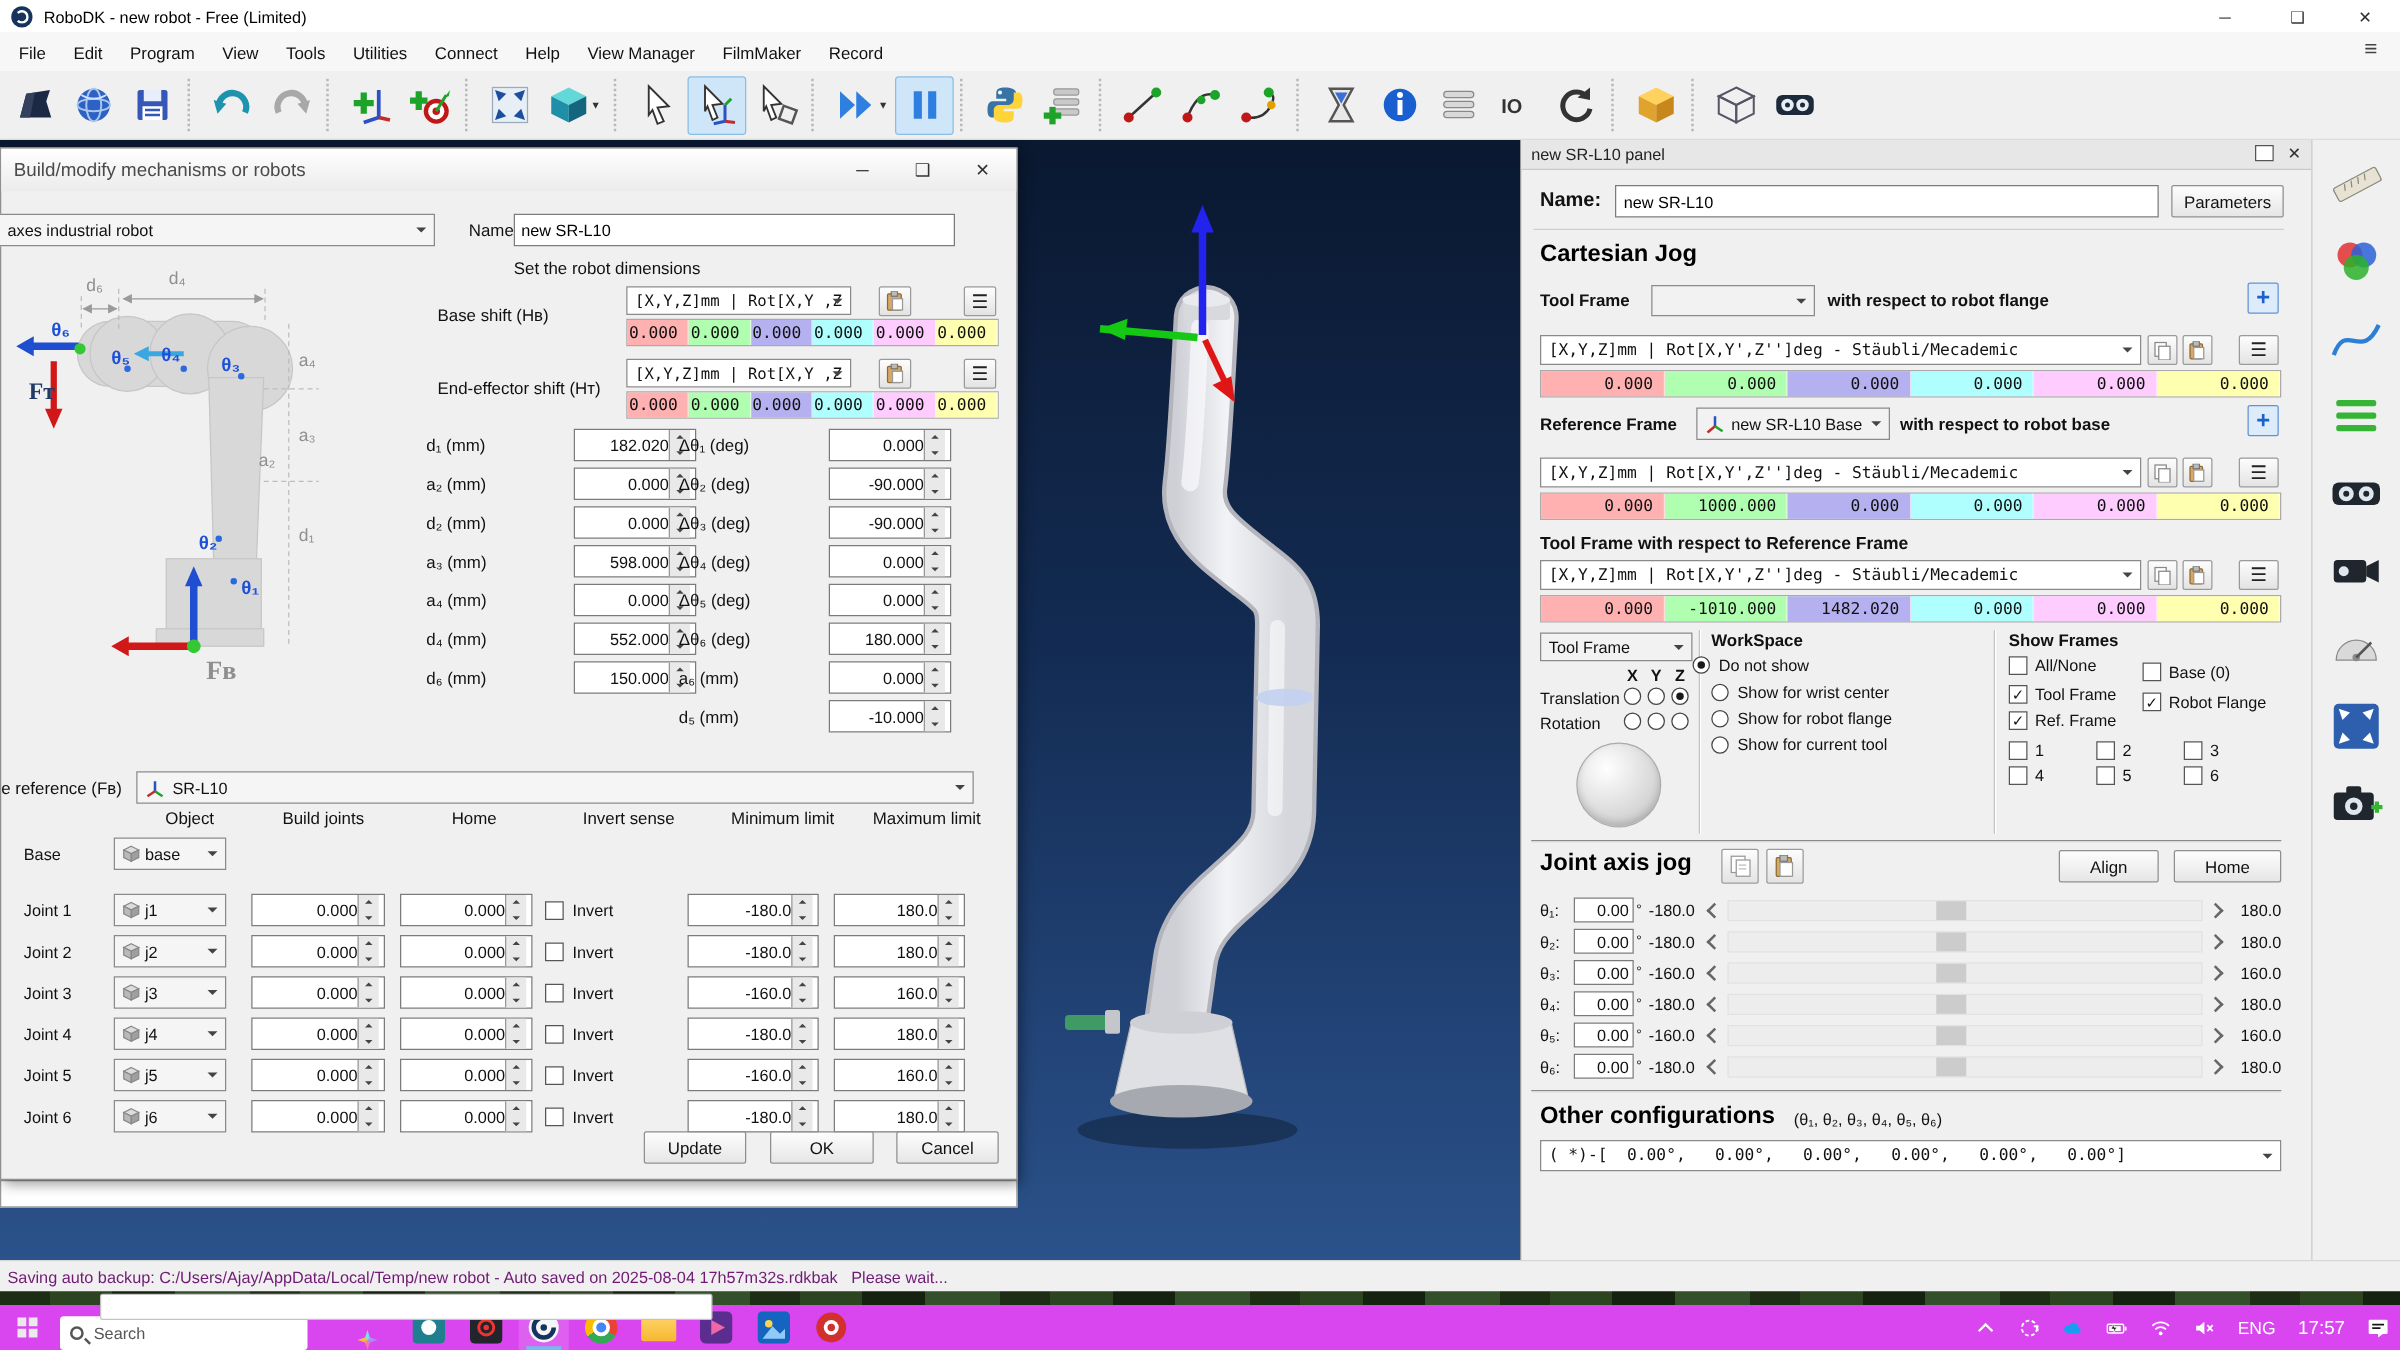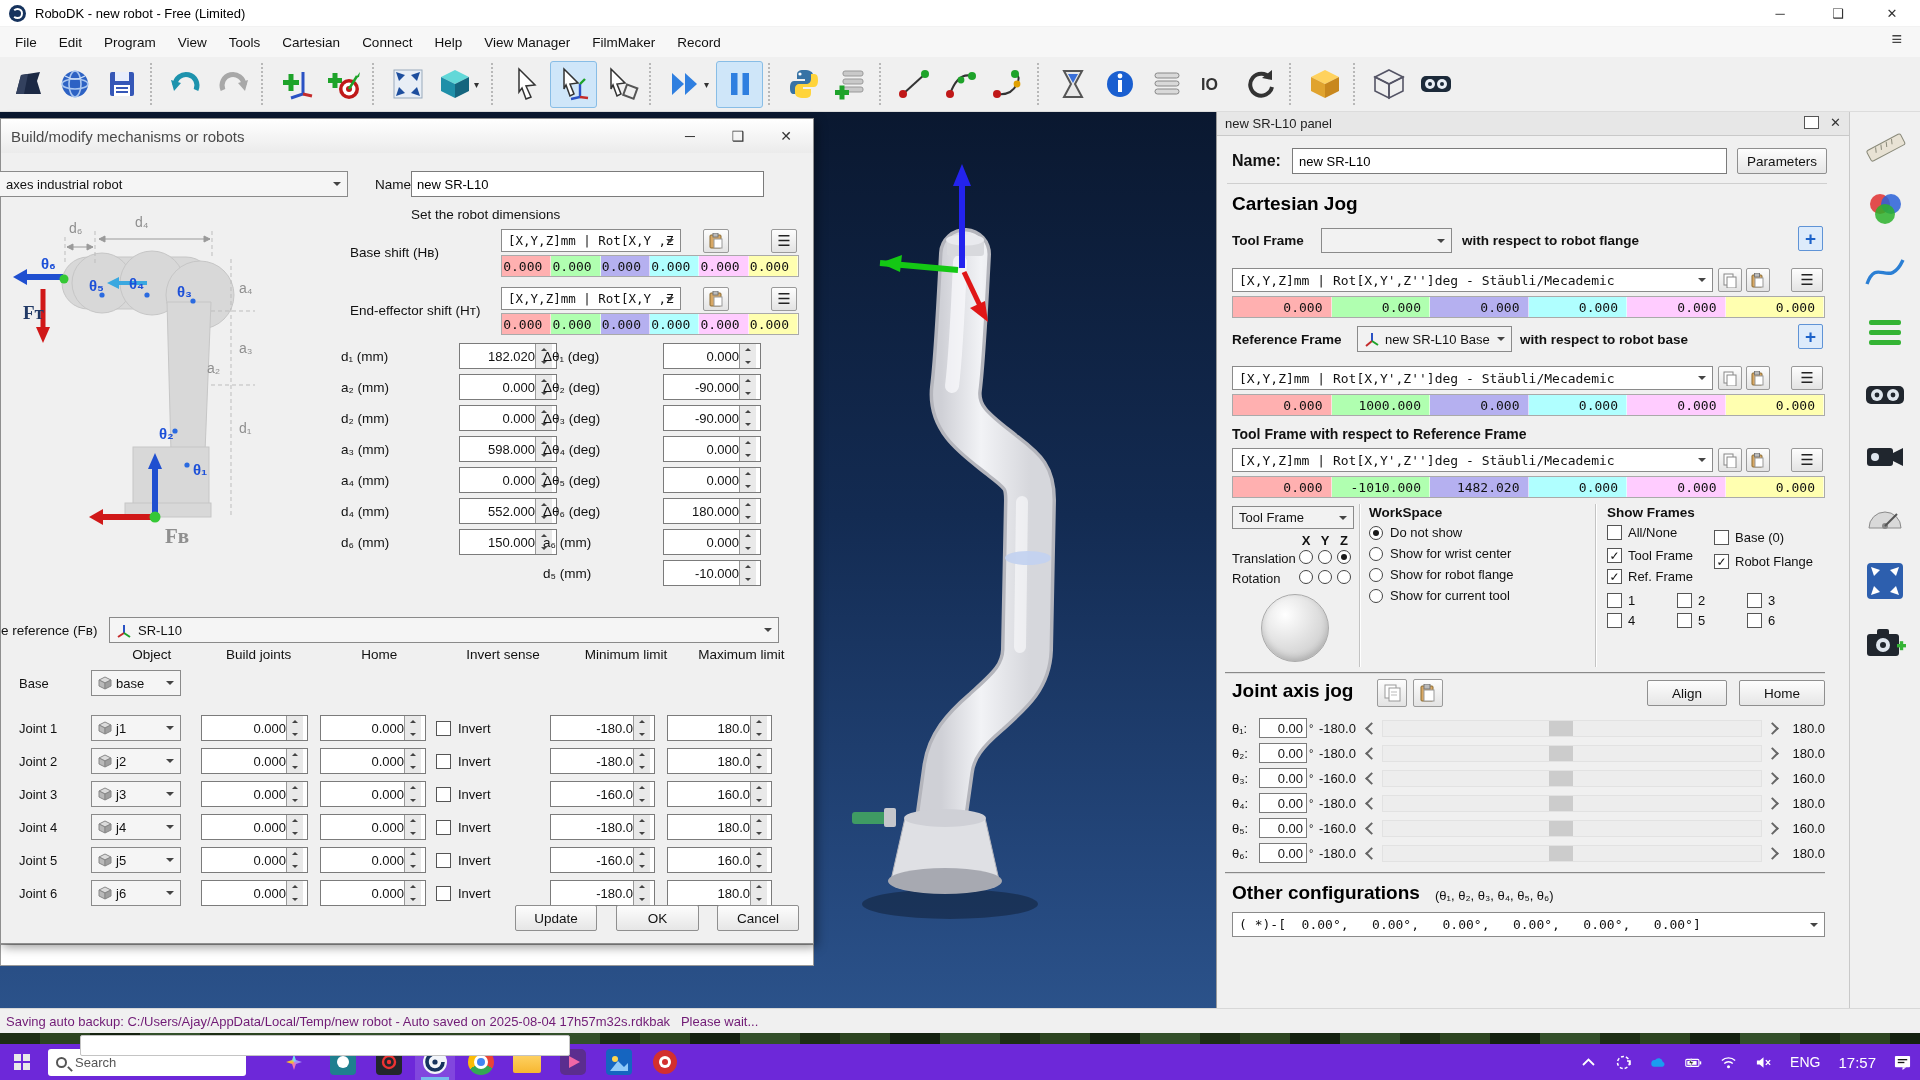--- a/index.html
+++ b/index.html
@@ -76,21 +76,21 @@
   .knob{width:68px;height:68px;border-radius:50%;border:1px solid #aaa;background:radial-gradient(circle at 35% 30%,#ffffff,#d9d9d9 60%,#bdbdbd);box-shadow:inset 0 -3px 6px rgba(0,0,0,.15)}
   
   .sidebar{position:absolute;left:1849px;top:0;width:71px;height:896px;background:#f0f0f0;border-left:1px solid #c9c9c9;display:flex;flex-direction:column;align-items:center;padding-top:10px;gap:12px}
   .sb{width:54px;height:50px;display:flex;align-items:center;justify-content:center}
   .sb svg{width:44px;height:42px}
   
   .statusbar{position:absolute;left:0;top:1008px;width:1920px;height:25px;background:#f0f0f0;border-top:1px solid #d8d8d8;display:flex;align-items:center;padding-left:6px}
   .status-text{white-space:pre;font-size:13px;color:#701a75}
   .wallpaper{position:absolute;left:0;top:1033px;width:1920px;height:11px;background:repeating-linear-gradient(90deg,#1d2e14 0 40px,#2c4420 40px 90px,#152210 90px 140px,#33502a 140px 200px)}
   .tooltip-white{position:absolute;left:80px;top:1035px;width:490px;height:21px;background:#fff;border:1px solid #c4c4c4;border-radius:2px;z-index:40}
-  .taskbar{position:absolute;left:0;top:1044px;width:1920px;height:36px;background:#6d28d9;display:flex;align-items:center;z-index:30}
+  .taskbar{position:absolute;left:0;top:1044px;width:1920px;height:36px;background:#d946ef;display:flex;align-items:flex-end;z-index:30}
   .tk{width:44px;height:36px;display:flex;align-items:center;justify-content:center}
   .winlogo{width:16px;height:16px;display:grid;grid-template-columns:7px 7px;grid-template-rows:7px 7px;gap:2px}
   .winlogo i{background:#eaeaea}
   .searchbox{width:198px;height:27px;background:#fff;border-radius:3px;display:flex;align-items:center;padding-left:8px;margin-left:4px}
   .mag{width:11px;height:11px;border:2px solid #555;border-radius:50%;position:relative;flex:0 0 auto}
   .mag::after{content:'';position:absolute;left:9px;top:9px;width:6px;height:2px;background:#555;transform:rotate(45deg)}
   .search-text{color:#555;margin-left:8px;font-size:13px}
   .sparkle{width:16px;height:16px;background:conic-gradient(#6ee7f5,#a78bfa,#f472b6,#fbbf24,#6ee7f5);clip-path:polygon(50% 0,62% 38%,100% 50%,62% 62%,50% 100%,38% 62%,0 50%,38% 38%);margin:0 18px 0 40px}
   .appbtn{width:40px;height:36px;display:flex;align-items:center;justify-content:center;margin:0 3px;position:relative}
   .appbtn.active{background:rgba(255,255,255,.14)}
@@ -111,21 +111,21 @@
   <span class="wctr" style="right:60px">❑</span>
   <span class="wctr" style="right:6px">✕</span>
 </div>
 
 <div class="menubar">
   <span class="mi">File</span>
     <span class="mi">Edit</span>
     <span class="mi">Program</span>
     <span class="mi">View</span>
     <span class="mi">Tools</span>
-    <span class="mi">Cartesian</span>
+    <span class="mi">Utilities</span>
     <span class="mi">Connect</span>
     <span class="mi">Help</span>
     <span class="mi">View Manager</span>
     <span class="mi">FilmMaker</span>
     <span class="mi">Record</span>
   <span class="menu-ham">≡</span>
 </div>
 
 <div class="toolbar">
   <div class="tb">
@@ -1101,21 +1101,21 @@
     <span style="position:absolute;left:15px;top:459px">Rotation</span>
     <div style="position:absolute;left:82px;top:458px;display:flex;gap:5px">
       <span class="rd"></span>
       <span class="rd"></span>
       <span class="rd"></span>
     </div>
     <div class="knob" style="position:absolute;left:44px;top:482px"></div>
 
     <div class="vline" style="position:absolute;left:142px;top:392px;height:163px"></div>
     <span class="bold" style="position:absolute;left:152px;top:393px;font-size:13.5px">WorkSpace</span>
-    <div style="position:absolute;left:152px;top:413px;display:flex;align-items:flex-end;gap:7px">
+    <div style="position:absolute;left:137px;top:413px;display:flex;align-items:flex-start;gap:7px">
         <span class="rd on"></span>
         <span>Do not show</span>
       </div>
     <div style="position:absolute;left:152px;top:434px;display:flex;align-items:center;gap:7px">
         <span class="rd"></span>
         <span>Show for wrist center</span>
       </div>
     <div style="position:absolute;left:152px;top:455px;display:flex;align-items:center;gap:7px">
         <span class="rd"></span>
         <span>Show for robot flange</span>

